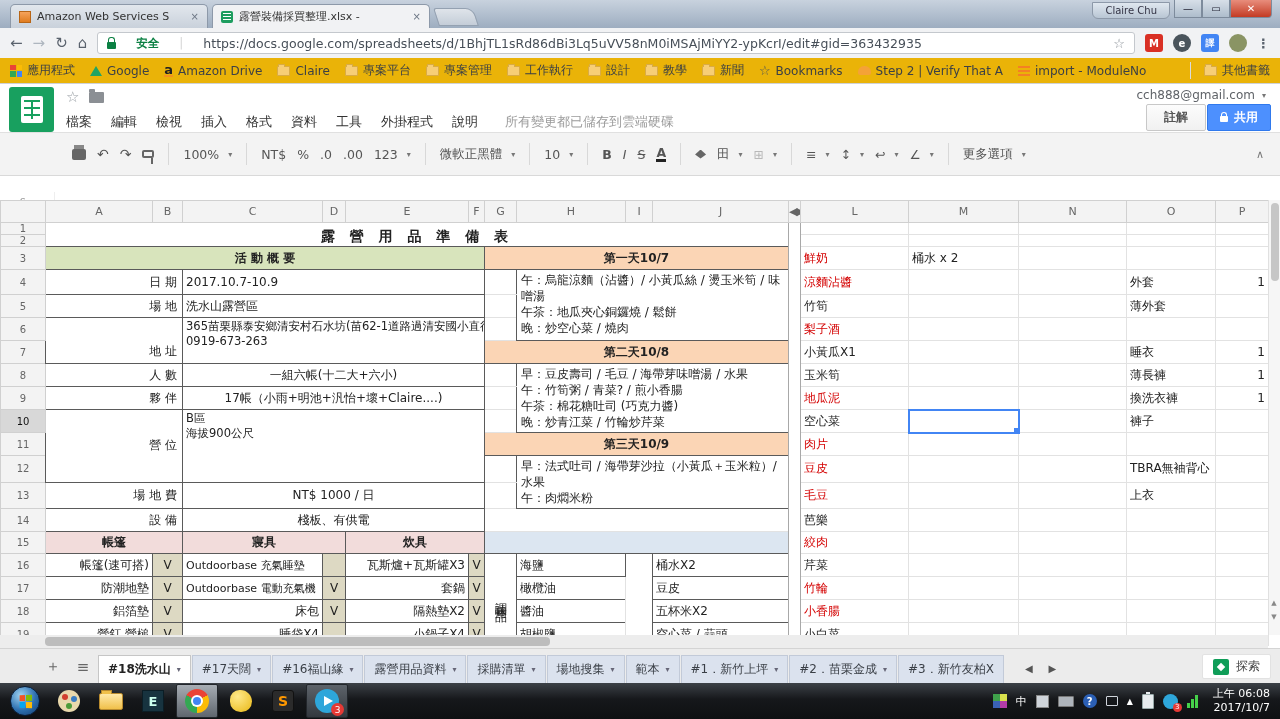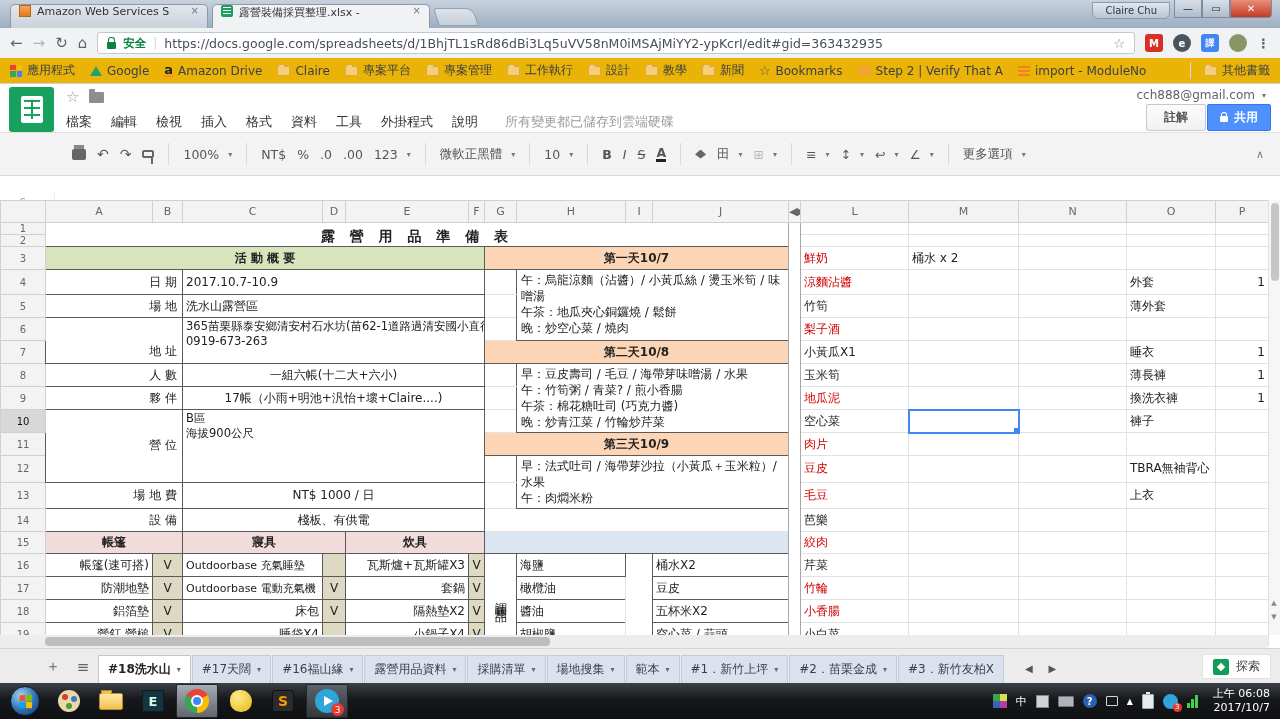--- a/index.html
+++ b/index.html
@@ -1,40 +1,40 @@
 <!DOCTYPE html>
 <html><head>
 <meta charset="utf-8">
 <style>
 *{margin:0;padding:0;box-sizing:border-box;}
 html,body{width:1280px;height:719px;}
 body{position:relative;font-family:"DejaVu Sans","Liberation Sans",sans-serif;font-size:12px;color:#333;background:#fff;overflow:hidden;}
 
 
 .titlebar{position:absolute;top:0;left:0;width:1280px;height:28px;background:linear-gradient(#c8d2de,#9dadc0);}
-.btab{position:absolute;top:4px;height:24px;display:flex;gap:6px;padding:0 8px;font-size:11px;color:#333;border:1px solid #8d99a9;border-bottom:none;border-radius:5px 5px 0 0;overflow:hidden;white-space:nowrap;}
+.btab{position:absolute;top:4px;height:24px;display:flex;align-items:center;gap:6px;padding:0 8px;font-size:11px;color:#333;border:1px solid #8d99a9;border-bottom:none;border-radius:5px 5px 0 0;overflow:hidden;white-space:nowrap;}
 .btab.inactive{left:10px;width:198px;background:linear-gradient(#e2e7ed,#c9d1db);}
 .btab.active{left:212px;width:218px;background:#f1f2f4;}
 .newtabstub{position:absolute;left:436px;top:8px;width:40px;height:18px;background:linear-gradient(#dfe4ea,#c4cdd8);border:1px solid #94a1b1;border-radius:3px 8px 0 0;transform:skewX(18deg);}
 .tab-title{flex:1;overflow:hidden;white-space:nowrap;}
 .tabclose{color:#6d7785;font-size:10px;}
 .favicon-aws{width:12px;height:12px;background:linear-gradient(#f5a35c,#e07c1f);border:1px solid #b86516;}
 .favicon-sheet{width:12px;height:12px;background:#1d9d5f;border-radius:2px;position:relative;}
 .favicon-sheet:before{content:"";position:absolute;inset:2px;background:
  repeating-linear-gradient(#fff 0 1px,transparent 1px 3px);}
 .userbtn{position:absolute;top:2px;right:110px;height:17px;padding:0 12px;background:linear-gradient(#dfe7ef,#b9c6d4);border:1px solid #8d99a9;border-radius:0 0 6px 6px;font-size:10px;color:#334;display:flex;align-items:center;}
 .winctls{position:absolute;top:0;right:8px;display:flex;}
 .wbtn{width:28px;height:18px;background:linear-gradient(#d7dfe8,#aebdcc);border:1px solid #7d8b9c;border-top:none;color:#223;font-size:10px;display:flex;align-items:center;justify-content:center;}
 .wbtn.close{width:42px;background:linear-gradient(#e88d7c,#c33b23);color:#fff;border-radius:0 0 4px 0;font-weight:bold;}
 
 
 .addrbar{position:absolute;top:28px;left:0;width:1280px;height:30px;background:#f1f2f4;display:flex;align-items:center;padding:0 10px;gap:10px;}
 .navic{font-size:15px;color:#5a626d;}
 .navic.dim{color:#aeb6bf;}
-.urlfield{flex:1;height:22px;background:#fff;border:1px solid #c4c8cd;border-radius:3px;display:flex;align-items:center;padding:0 9px;gap:7px;overflow:hidden;}
+.urlfield{flex:1;height:22px;background:#fff;border:1px solid #c4c8cd;border-radius:3px;display:flex;align-items:center;padding:0 9px;gap:20px;overflow:hidden;}
 .lockbody{width:9px;height:7px;background:#0b8043;border-radius:1px;position:relative;margin-top:4px;flex:0 0 auto;}
 .lockbody:before{content:"";position:absolute;top:-5px;left:1px;width:5px;height:5px;border:1.5px solid #0b8043;border-bottom:none;border-radius:3px 3px 0 0;}
 .securetxt{color:#0b8043;font-size:11.5px;font-weight:bold;}
 .urlsep{color:#d5d5d5;}
 .urltxt{color:#474f58;font-size:12.5px;white-space:nowrap;overflow:hidden;flex:1;}
 .urlstar{color:#8a9097;font-size:13px;margin-left:auto;}
 .ext{width:18px;height:18px;border-radius:3px;display:flex;align-items:center;justify-content:center;font-size:10px;font-weight:bold;color:#fff;flex:0 0 auto;}
 .ext.gmail{background:#d93025;}
 .ext.gmail:before{content:"M";}
 .ext.evn{background:#4a545c;border-radius:50%;}

